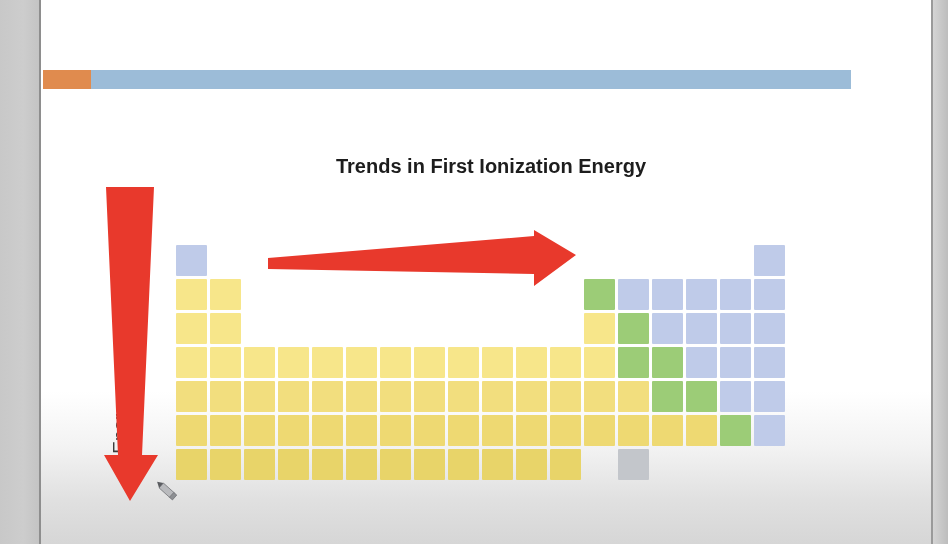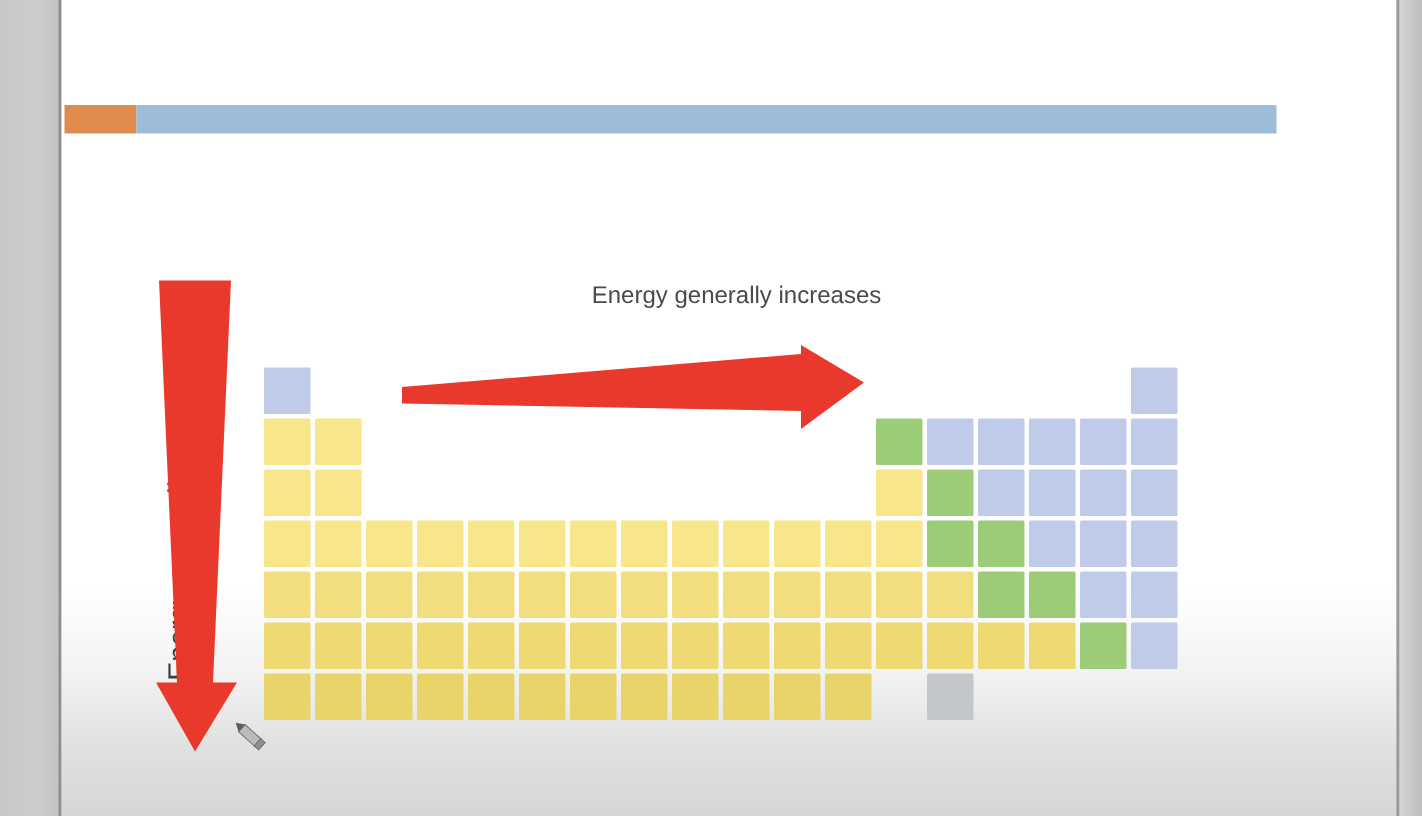--- a/index.html
+++ b/index.html
@@ -95,21 +95,21 @@
 <div id="root">
 
   <div class="left-gutter"></div>
   <div class="left-rule"></div>
 
   <div class="slide">
 
     <div class="title-orange"></div>
     <div class="title-blue"></div>
 
-    <div class="chart-subtitle">Energy generally increases</div>
+    <div class="chart-title">Trends in First Ionization Energy</div>
     <div class="vlabel">Energy generally decreases</div>
 
     <svg class="arrow-down" viewBox="0 0 62 320">
       <polygon points="3,4 51,4 39,272 55,272 27,318 1,272 15,272" fill="#e8392c"></polygon>
     </svg>
 
     <svg class="arrow-right" viewBox="0 0 312 60">
       <polygon points="2,30 268,8 268,2 310,27 268,58 268,46 2,41" fill="#e8392c"></polygon>
     </svg>
 

